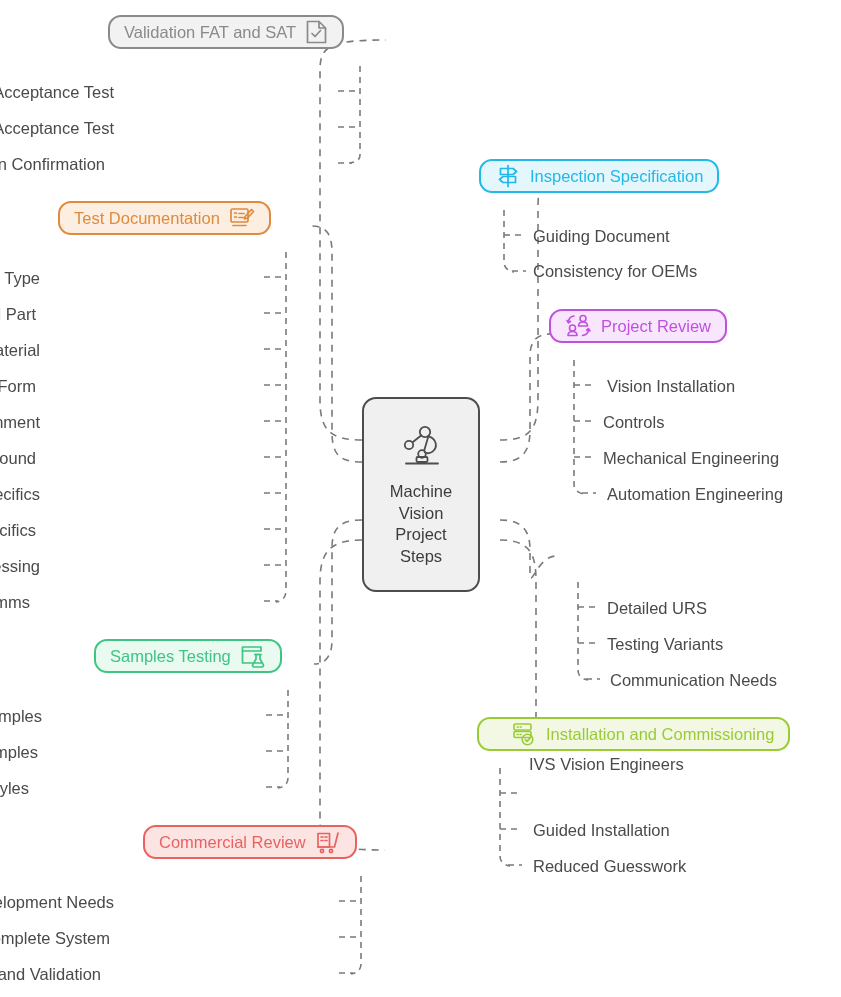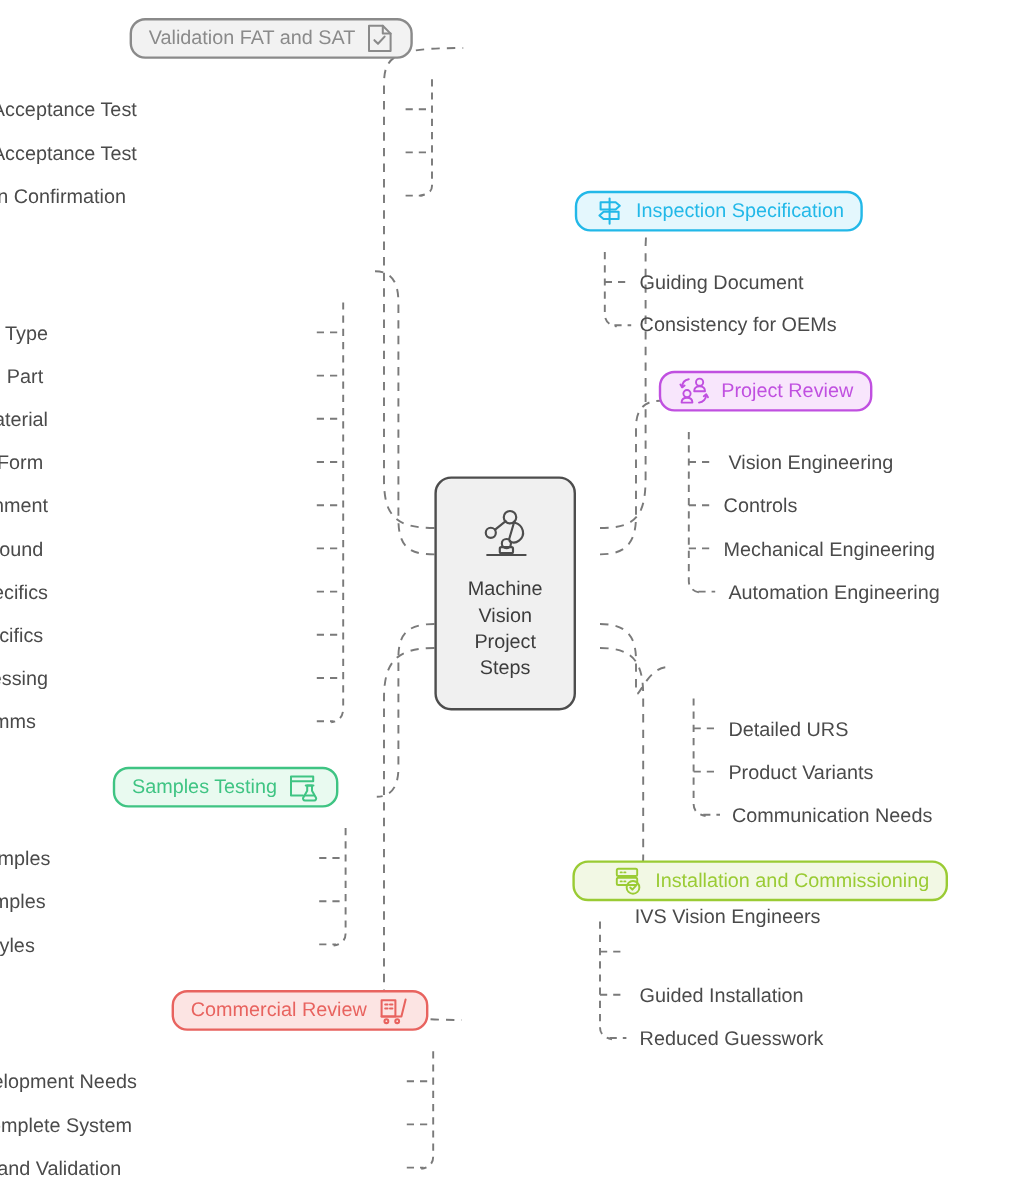--- a/index.html
+++ b/index.html
@@ -192,20 +192,32 @@
   <div class="leaf right-al" style="right:727px; top:84px; width:400px;">
     <span>Factory Acceptance Test</span>
   </div>
   <div class="leaf right-al" style="right:727px; top:120px; width:400px;">
     <span>Site Acceptance Test</span>
   </div>
   <div class="leaf right-al" style="right:736px; top:156px; width:400px;">
     <span>Calibration Confirmation</span>
   </div>
 
+  <div class="branch-node" style="left:58px; top:201px; border-color:#e08a3c; background:#fcefe2; color:#e08a3c;">
+    <span class="bn-label">Test Documentation</span>
+    <span class="bn-icon">
+      <svg width="26" height="26" viewBox="0 0 26 26" fill="none" stroke="#e08a3c" stroke-width="1.7" stroke-linecap="round" stroke-linejoin="round">
+        <rect x="2" y="4" width="17" height="13" rx="1.5"></rect>
+        <path d="M5.5 8 H7.5 M5.5 12 H7.5"></path>
+        <path d="M10 8.5 H15 M10 12.5 H15"></path>
+        <path d="M4 20.5 H17"></path>
+        <path d="M16.5 11 L22.5 4.5 L24.5 6.5 L18.5 13 L15.5 14 Z"></path>
+      </svg>
+    </span>
+  </div>
   <div class="leaf right-al" style="right:801px; top:270px; width:400px;"><span>Application Type</span></div>
   <div class="leaf right-al" style="right:805px; top:306px; width:400px;"><span>Inspected Part</span></div>
   <div class="leaf right-al" style="right:801px; top:342px; width:400px;"><span>Material</span></div>
   <div class="leaf right-al" style="right:805px; top:378px; width:400px;"><span>Surface and Form</span></div>
   <div class="leaf right-al" style="right:801px; top:414px; width:400px;"><span>Environment</span></div>
   <div class="leaf right-al" style="right:805px; top:450px; width:400px;"><span>Background</span></div>
   <div class="leaf right-al" style="right:801px; top:486px; width:400px;"><span>Vision System Specifics</span></div>
   <div class="leaf right-al" style="right:805px; top:522px; width:400px;"><span>In-process Specifics</span></div>
   <div class="leaf right-al" style="right:801px; top:558px; width:400px;"><span>Image Processing</span></div>
   <div class="leaf right-al" style="right:811px; top:594px; width:400px;"><span>Process Views and Comms</span></div>
@@ -263,27 +275,27 @@
         <circle cx="7.5" cy="15" r="3"></circle>
         <path d="M3 22.5 C3 19.5 5 18.5 7.5 18.5 C10 18.5 12 19.5 12 22.5 Z"></path>
         <path d="M9 3 C5.5 3.5 3.5 6 3.5 9.5"></path>
         <path d="M2 7.5 L3.5 9.8 L5.5 8.3"></path>
         <path d="M17.5 22.5 C21 22 23.5 19.5 23.5 16"></path>
         <path d="M25 18 L23.5 15.6 L21.5 17.2"></path>
       </svg>
     </span>
     <span class="bn-label">Project Review</span>
   </div>
-  <div class="leaf left-al" style="left:607px; top:378px;"><span>Vision Engineering</span></div>
+  <div class="leaf left-al" style="left:607px; top:378px;"><span>Vision Installation</span></div>
   <div class="leaf left-al" style="left:603px; top:414px;"><span>Controls</span></div>
   <div class="leaf left-al" style="left:603px; top:450px;"><span>Mechanical Engineering</span></div>
   <div class="leaf left-al" style="left:607px; top:486px;"><span>Automation Engineering</span></div>
 
   <div class="leaf left-al" style="left:607px; top:600px;"><span>Detailed URS</span></div>
-  <div class="leaf left-al" style="left:607px; top:636px;"><span>Product Variants</span></div>
+  <div class="leaf left-al" style="left:607px; top:636px;"><span>Testing Variants</span></div>
   <div class="leaf left-al" style="left:610px; top:672px;"><span>Communication Needs</span></div>
 
   <div class="branch-node icon-right" style="left:477px; top:717px; border-color:#9acb34; background:#f2f8e4; color:#9acb34;padding-left:32px;">
     <span class="bn-icon">
       <svg width="26" height="26" viewBox="0 0 26 26" fill="none" stroke="#9acb34" stroke-width="1.6" stroke-linecap="round" stroke-linejoin="round">
         <rect x="3" y="3" width="17" height="6" rx="1.3"></rect>
         <rect x="3" y="10.5" width="17" height="6" rx="1.3"></rect>
         <path d="M6.2 6 H7.2 M9.2 6 H10.2"></path>
         <path d="M6.2 13.5 H7.2 M9.2 13.5 H10.2"></path>
         <circle cx="16.5" cy="18.5" r="5.3"></circle>

